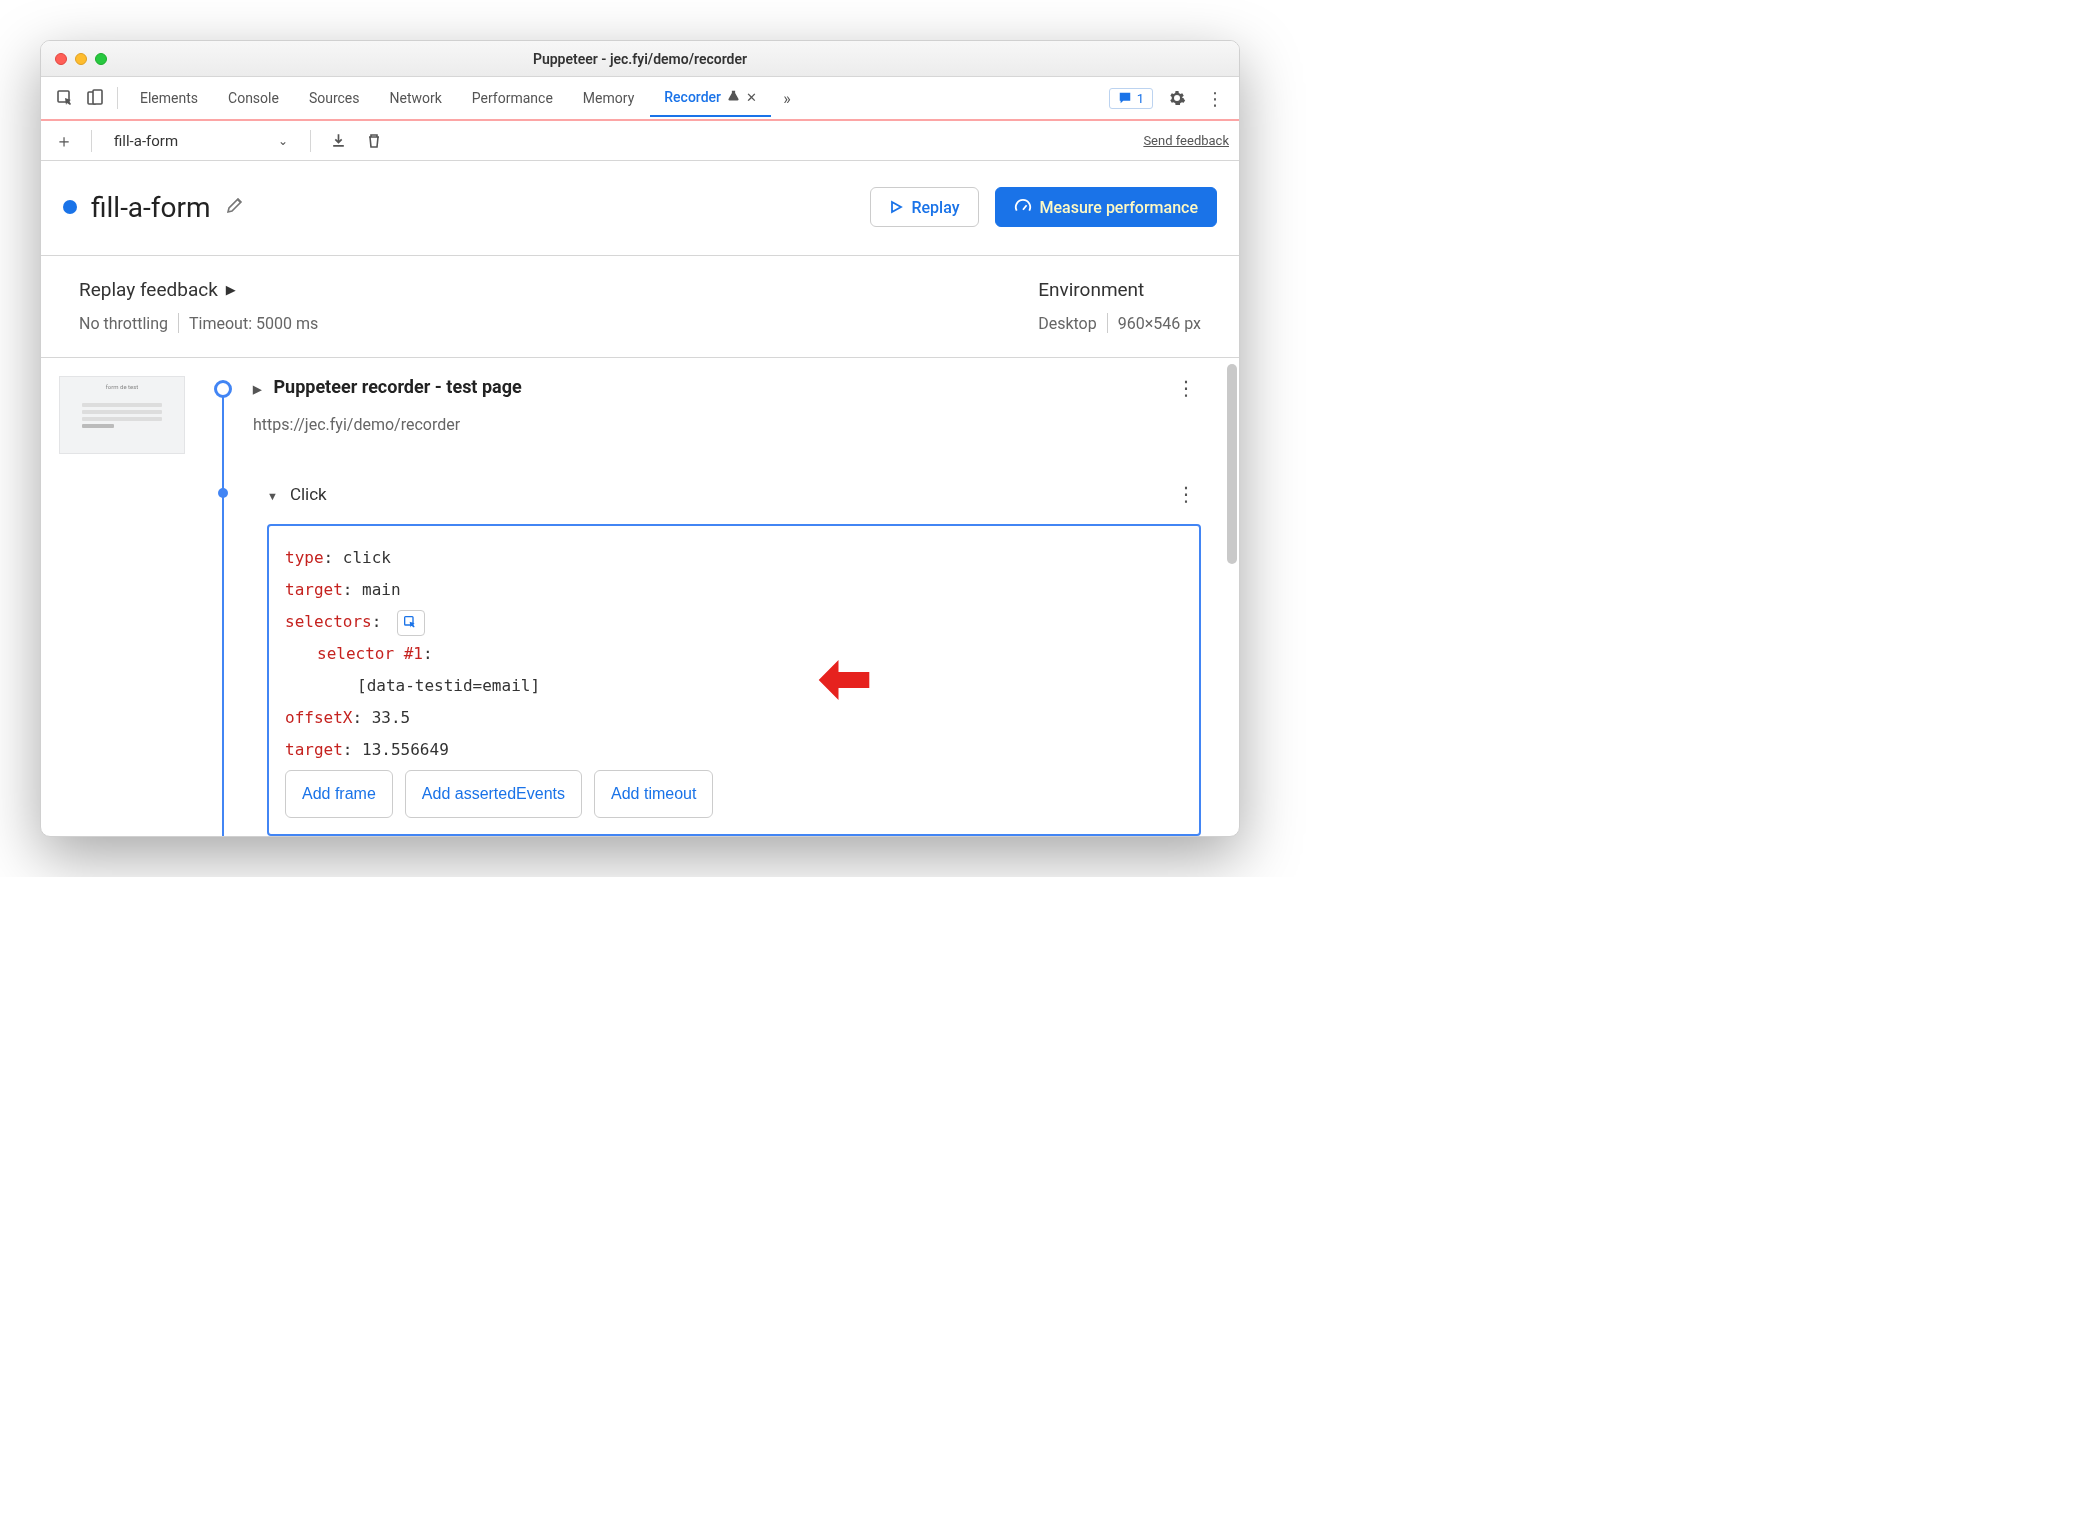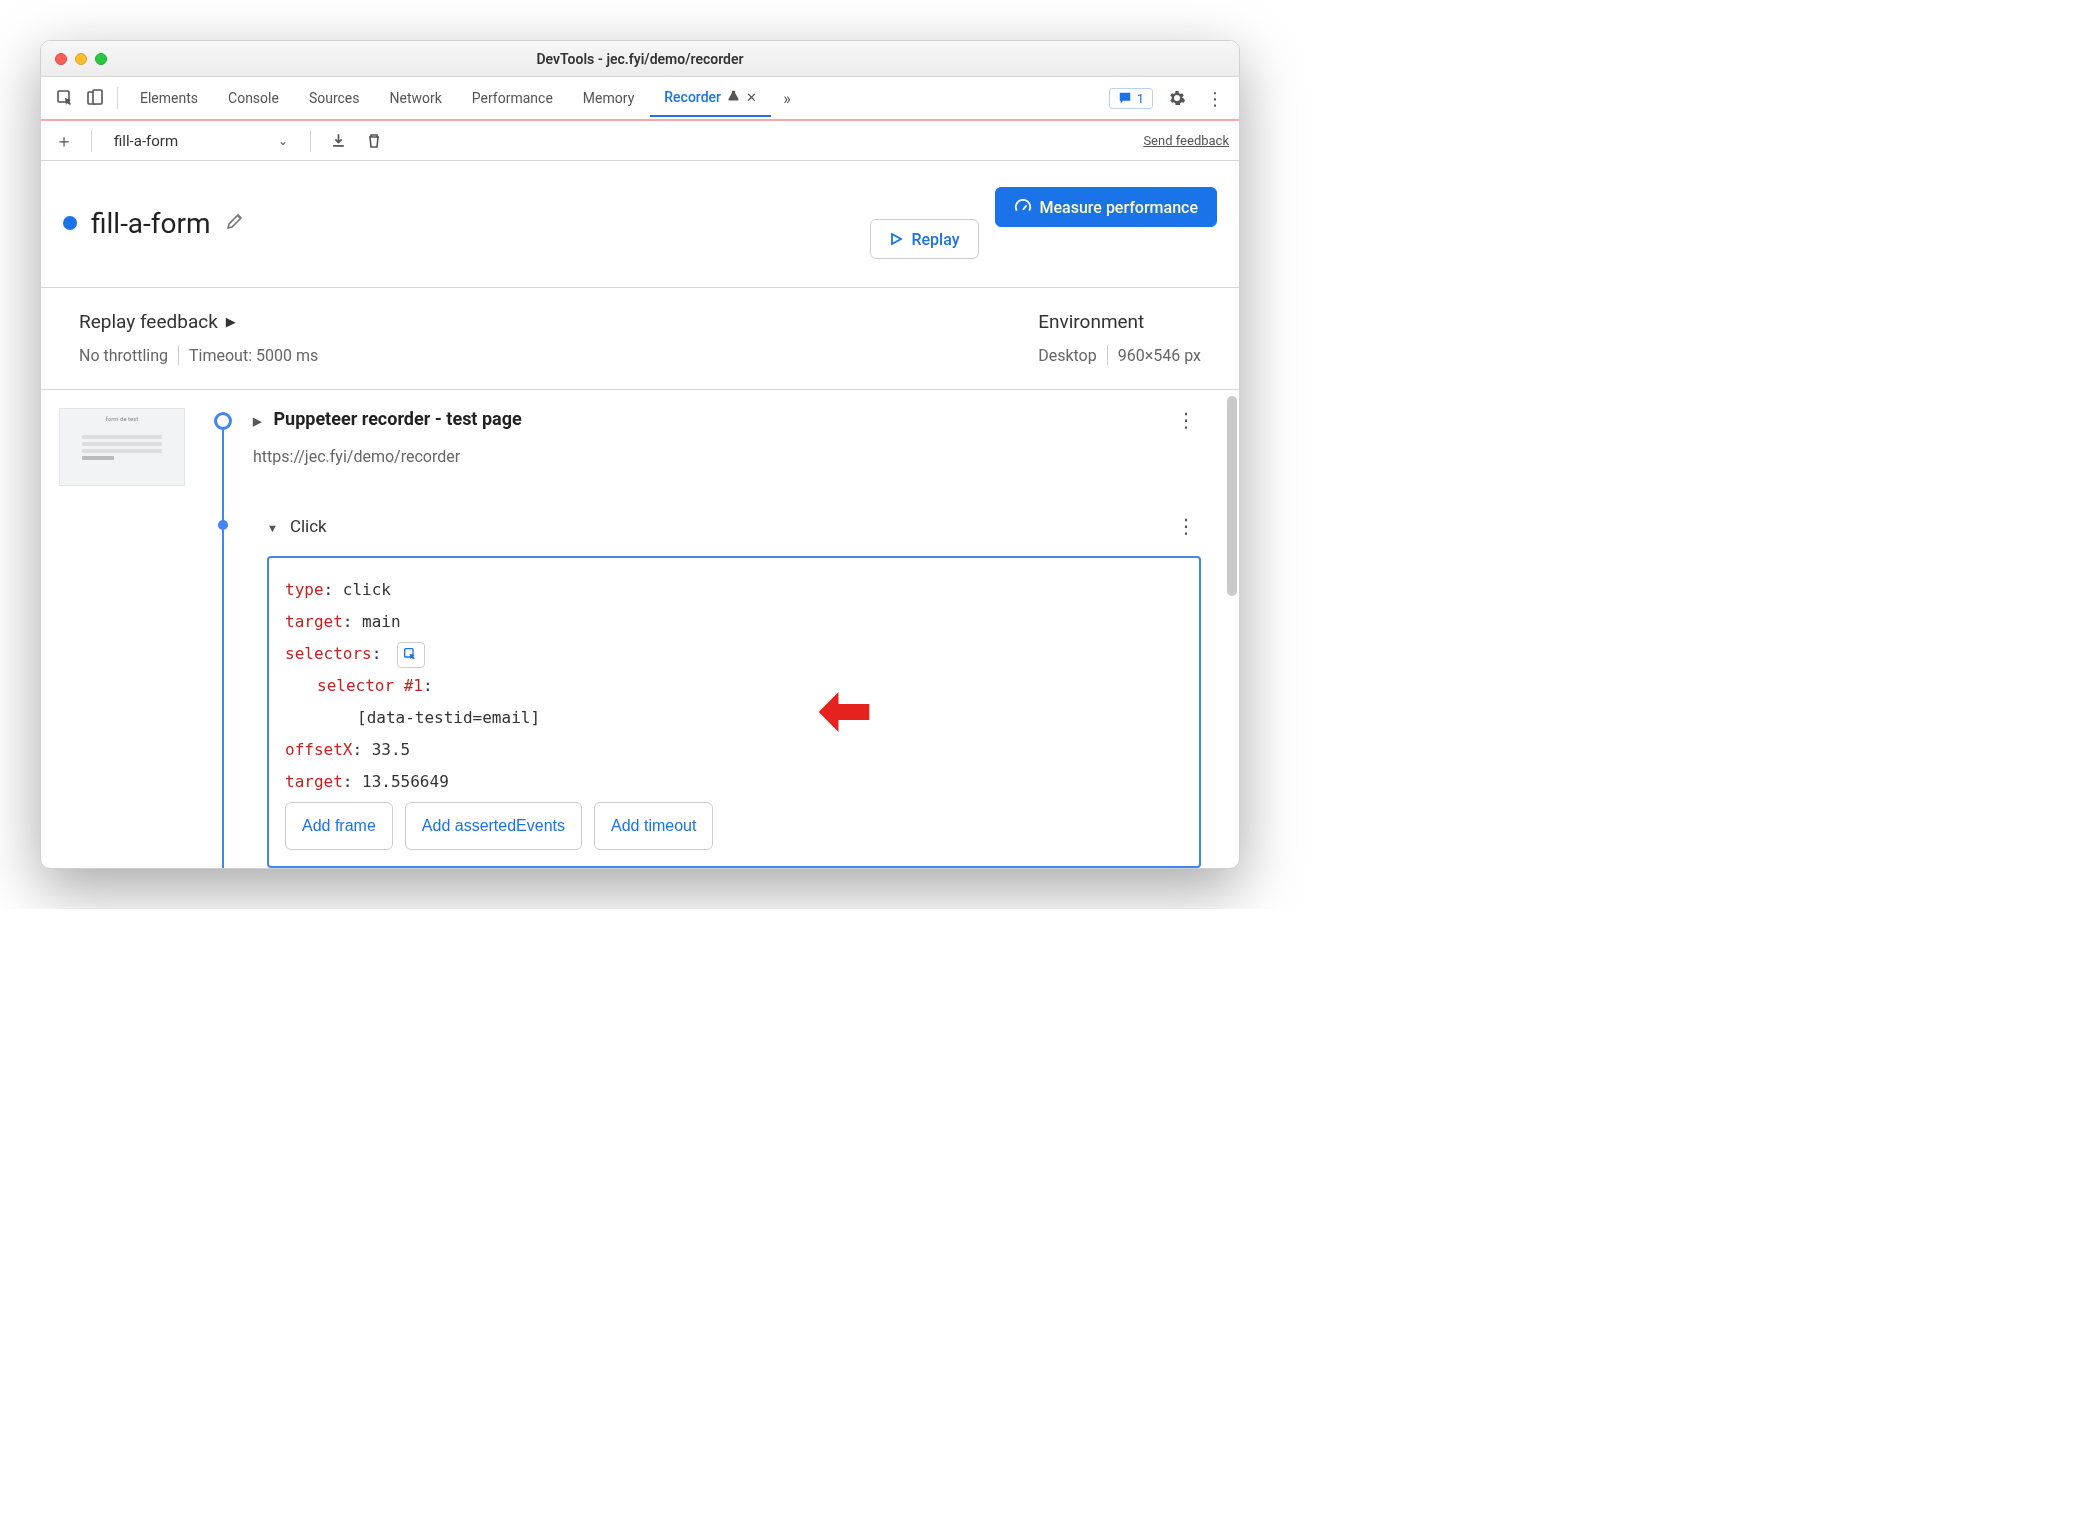--- a/index.html
+++ b/index.html
@@ -64,21 +64,21 @@
       display:flex; align-items:center; padding:26px 22px 28px 22px; border-bottom:1px solid #d6d6d6;
     }
     .blue-dot { width:14px; height:14px; background:#1a73e8; border-radius:50%; margin-right:14px; }
     .rec-name { font-size:28px; color:#222; font-weight:400; }
     .pencil { margin-left:14px; color:#666; }
     .header-actions { margin-left:auto; display:flex; gap:16px; }
     .btn {
       height:40px; padding:0 18px; border-radius:6px; display:flex; align-items:center; gap:8px;
       font-size:16px; font-weight:500; cursor:pointer;
     }
-    .btn-outline { background:#fff; border:1px solid #ccc; color:#1a73e8;margin-top:32px; }
+    .btn-outline { background:#fff; border:1px solid #ccc; color:#1a73e8; }
     .btn-primary { background:#1a73e8; border:1px solid #1a73e8; color:#fef9c3;justify-content:center; }
     .settings-bar {
       display:flex; padding: 22px 38px 24px 38px; border-bottom:1px solid #d6d6d6; color:#333;
     }
     .replay-settings { font-size:19px; display:flex; align-items:center; gap:8px; }
     .sub-settings { margin-top:12px; color:#666; font-size:16px; display:flex; gap:10px; align-items:center;}
     .sdiv { width:1px; height:20px; background:#ccc; }
     .env-block { margin-left:auto; }
     .env-title { font-size:19px; }
     .main-area { display:flex; padding: 18px 10px 0 18px; position:relative; min-height:460px; }
@@ -136,21 +136,21 @@
 <body>
 
 <div class="window">
 
   <div class="titlebar">
     <div class="traffic-lights">
       <div class="tl red"></div>
       <div class="tl yellow"></div>
       <div class="tl green"></div>
     </div>
-    <div class="titlebar-title">DevTools - jec.fyi/demo/recorder</div>
+    <div class="titlebar-title">Puppeteer - jec.fyi/demo/recorder</div>
   </div>
 
   <div class="tabstrip">
     <div class="ts-iconbtn">
       <svg width="18" height="18" viewBox="0 0 18 18" fill="none" stroke="#555" stroke-width="1.6">
           <rect x="2" y="2" width="11" height="11" rx="1"></rect>
           <path d="M9 9 l6 2 -2 1 2 3 -1 1 -3-2 -1 2z" fill="#555" stroke="none"></path>
         </svg>
     </div>
     <div class="ts-iconbtn">

